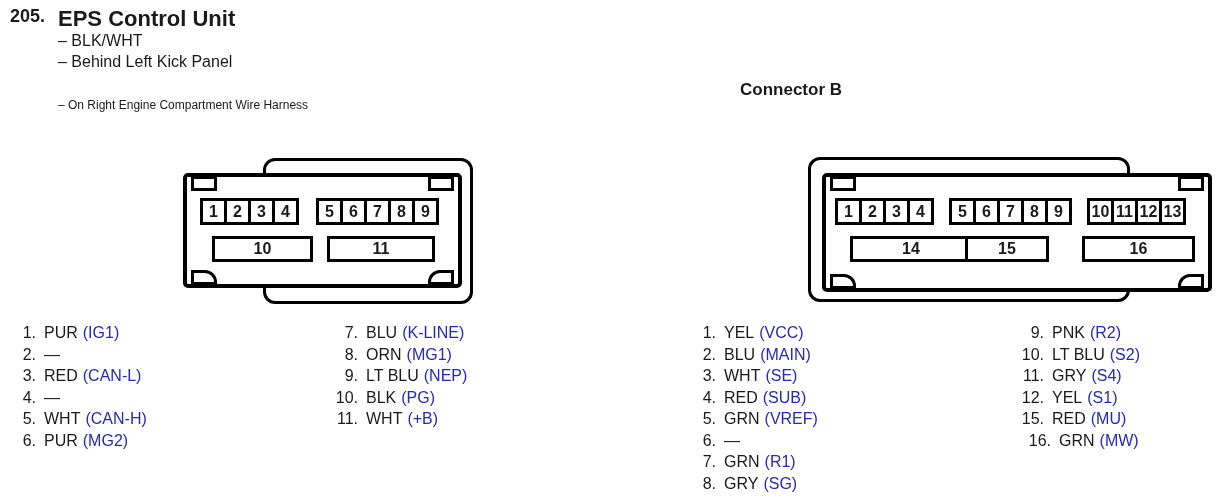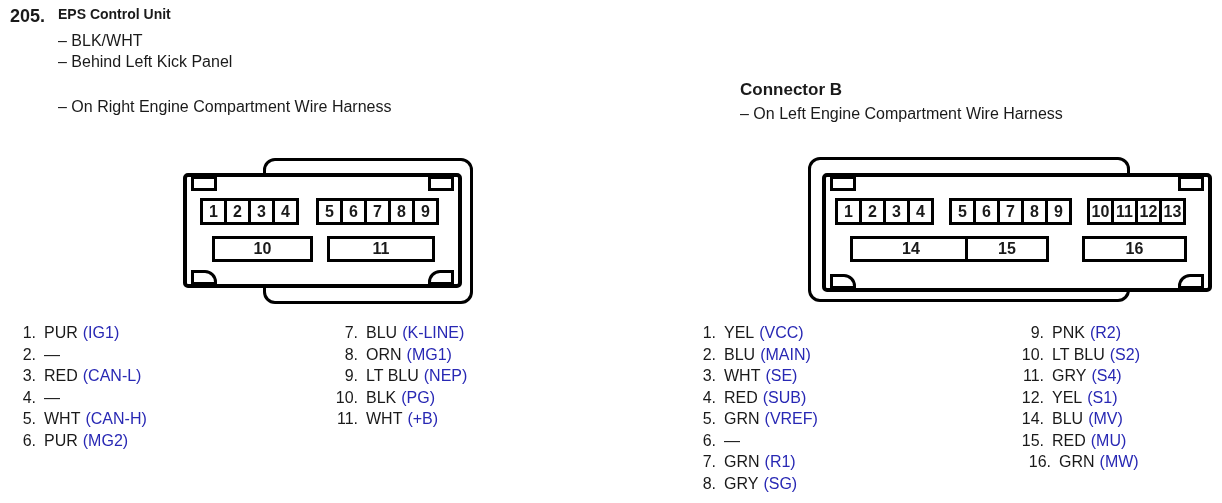--- a/index.html
+++ b/index.html
@@ -5,27 +5,27 @@
   :root { --signal: #2828b4; --ink: #1a1a1a; }
   * { box-sizing: border-box; margin: 0; padding: 0; }
   html, body { background: #ffffff; }
   body {
     width: 1222px; height: 503px; position: relative; overflow: hidden;
     font-family: "Liberation Sans", sans-serif; color: var(--ink);
   }
 
   
   .sec-num   { position:absolute; left:10px;  top:6px;  font-size:18px; font-weight:bold; }
-  .sec-title { position:absolute; left:58px;  top:6px;  font-size:14px; font-weight:bold; }
+  .sec-title { position:absolute; left:58px;  top:6px;  font-size:22px; font-weight:bold; }
   .detail    { position:absolute; left:58px;  font-size:16px; }
   .d1 { top:32px; }
   .d2 { top:53px; }
 
   .conn-title { font-size:17px; font-weight:bold; }
-  .conn-loc   { font-size:16px; margin-top:5px; }
+  .conn-loc   { font-size:12px; margin-top:5px; }
   .conn-head-a { position:absolute; left:58px;  top:93px; }
   .conn-head-b { position:absolute; left:740px; top:80px; }
 
   
   .drawing { position:absolute; }
   .conn-body {
     position:absolute; border:3px solid #000; border-radius:12px; background:#fff;
   }
   .conn-face {
     position:absolute; border:4px solid #000; border-radius:5px; background:#fff;
@@ -68,21 +68,20 @@
   <span class="sec-num">205.</span>
   <span class="sec-title">EPS Control Unit</span>
   <div class="detail d1">– BLK/WHT</div>
   <div class="detail d2">– Behind Left Kick Panel</div>
 
   <div class="conn-head-a">
     <div class="conn-loc">– On Right Engine Compartment Wire Harness</div>
   </div>
   <div class="conn-head-b">
     <div class="conn-title">Connector B</div>
-    <div class="conn-loc">– On Left Engine Compartment Wire Harness</div>
   </div>
 
   <div class="drawing" style="left: 183px; top: 157px; width: 295px; height: 150px;">
       <div class="conn-body" style="left: 80px; top: 1px; width: 210px; height: 146px;"></div>
       <div class="conn-face" style="left: 0px; top: 16px; width: 279px; height: 115px;">
         <div class="corner-tab tab-tl"></div>
         <div class="corner-tab tab-tr"></div>
         <div class="corner-tab tab-bl"></div>
         <div class="corner-tab tab-br"></div>
         <div class="pin-row-top" style="left: 13px; top: 21px; column-gap: 17px;">
@@ -127,21 +126,21 @@
           </div>
           <div class="pin-group">
             <div class="pin-box">10</div>
             <div class="pin-box">11</div>
             <div class="pin-box">12</div>
             <div class="pin-box">13</div>
           </div>
         </div>
         <div class="pin-wide" style="left: 24px; top: 59px; width: 122px;">14</div>
         <div class="pin-wide" style="left: 139px; top: 59px; width: 84px;">15</div>
-        <div class="pin-wide" style="left: 256px; top: 59px; width: 105px;">16</div>
+        <div class="pin-wide" style="left: 256px; top: 59px; width: 113px;">16</div>
       </div>
     </div>
 
   <div class="pin-col" style="left: 12px; top: 322px;">
       <div class="pin-item">
         <span class="pin-num" style="width: 24px;">1.</span>
         <span class="pin-text"><span class="wire">PUR</span><span class="signal">(IG1)</span></span>
       </div>
       <div class="pin-item">
         <span class="pin-num" style="width: 24px;">2.</span>
@@ -231,24 +230,20 @@
       </div>
       <div class="pin-item">
         <span class="pin-num" style="width: 30px;">11.</span>
         <span class="pin-text"><span class="wire">GRY</span><span class="signal">(S4)</span></span>
       </div>
       <div class="pin-item">
         <span class="pin-num" style="width: 30px;">12.</span>
         <span class="pin-text"><span class="wire">YEL</span><span class="signal">(S1)</span></span>
       </div>
       <div class="pin-item">
-        <span class="pin-num" style="width: 30px;">14.</span>
-        <span class="pin-text"><span class="wire">BLU</span><span class="signal">(MV)</span></span>
-      </div>
-      <div class="pin-item">
         <span class="pin-num" style="width: 30px;">15.</span>
         <span class="pin-text"><span class="wire">RED</span><span class="signal">(MU)</span></span>
       </div>
       <div class="pin-item">
         <span class="pin-num" style="width: 30px; margin-left: 7px;">16.</span>
         <span class="pin-text"><span class="wire">GRN</span><span class="signal">(MW)</span></span>
       </div>
     </div>
 
 </div>

